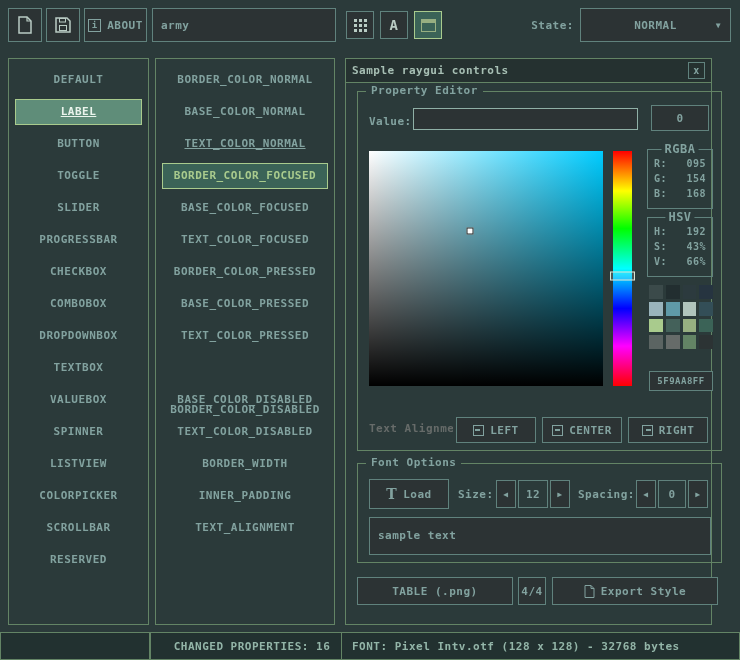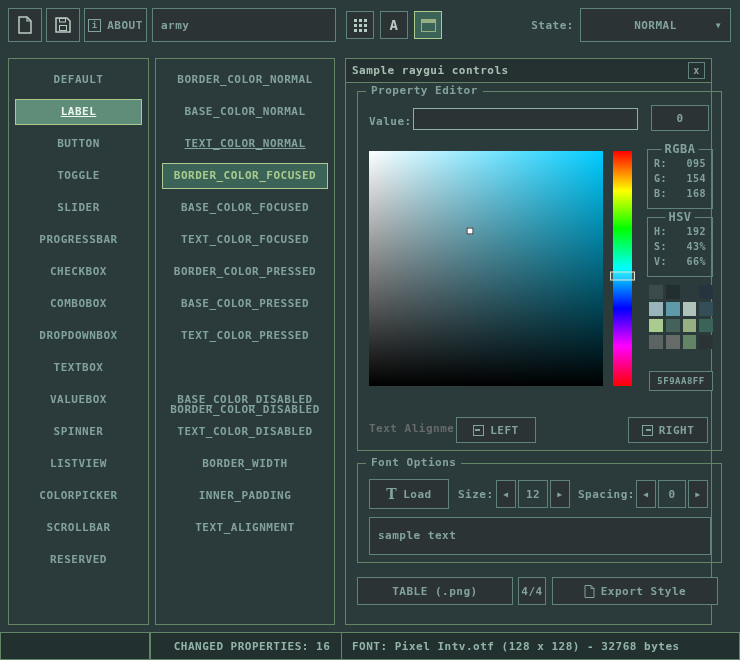--- a/index.html
+++ b/index.html
@@ -302,20 +302,24 @@
     </div>
 
     <div class="hexbox" style="left:303px;top:312px;width:64px;height:20px;">5F9AA8FF</div>
 
     <div class="label" style="left:23px;top:363px;width:84px;overflow:hidden;color:var(--text_disabled);">Text Alignme</div>
 
     <div class="btn align-left" style="left:110px;top:358px;width:80px;height:26px;">
       <span class="align-icon"></span>
       <span>LEFT</span>
     </div>
+    <div class="btn align-center" style="left:196px;top:358px;width:80px;height:26px;">
+      <span class="align-icon"></span>
+      <span>CENTER</span>
+    </div>
     <div class="btn align-right" style="left:282px;top:358px;width:80px;height:26px;">
       <span class="align-icon"></span>
       <span>RIGHT</span>
     </div>
 
     <div class="groupbox" style="left:11px;top:404px;width:365px;height:100px;">
       <span class="group-label">Font Options</span>
     </div>
 
     <div class="btn" style="left:23px;top:420px;width:80px;height:30px;">

